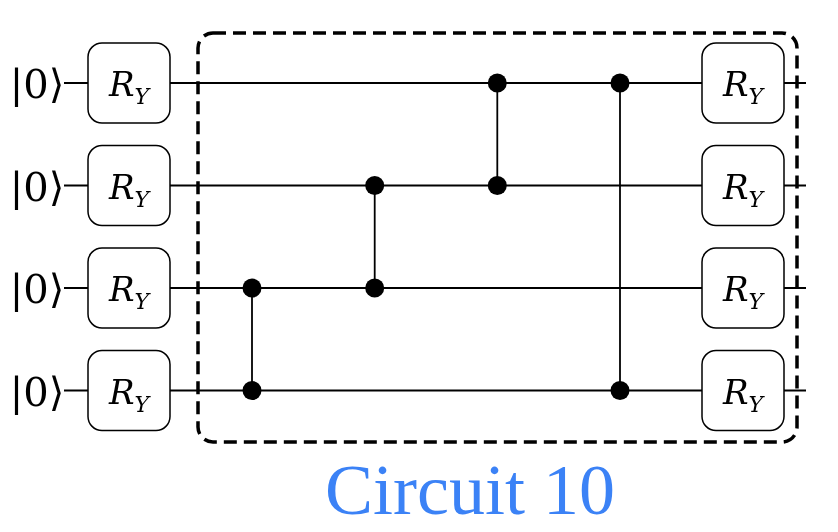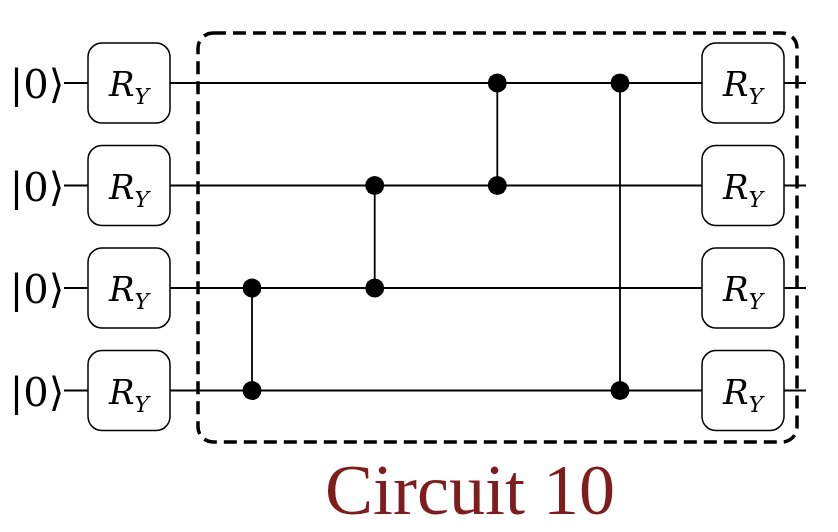--- a/index.html
+++ b/index.html
@@ -27,21 +27,21 @@
     font-size: 22px;
   }
   .caption {
     position: absolute;
     left: 470px;
     top: 454px;
     transform: translateX(-50%);
     font-family: "Liberation Serif", serif;
     font-size: 72px;
     line-height: 1;
-    color: #7f1d1d;
+    color: #3b82f6;
     white-space: nowrap;
   }
 </style>
 </head>
 <body>
 
 <div class="figure">
   <svg id="circuit-svg" width="838" height="532" viewBox="0 0 838 532" xmlns="http://www.w3.org/2000/svg">
       <rect x="198" y="33" width="599" height="409" rx="15" fill="none" stroke="#000000" stroke-width="3.5" stroke-dasharray="13 7"></rect>
       <line x1="64" y1="83" x2="806" y2="83" stroke="#000000" stroke-width="1.8"></line>

